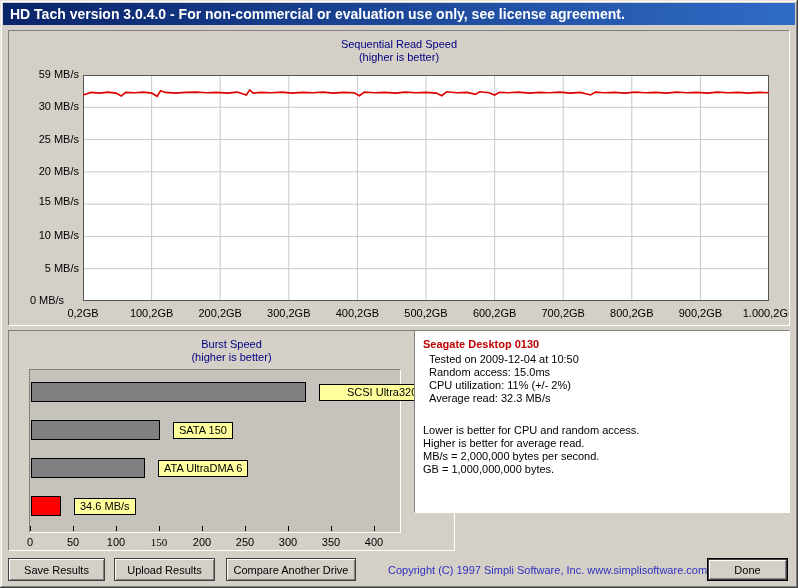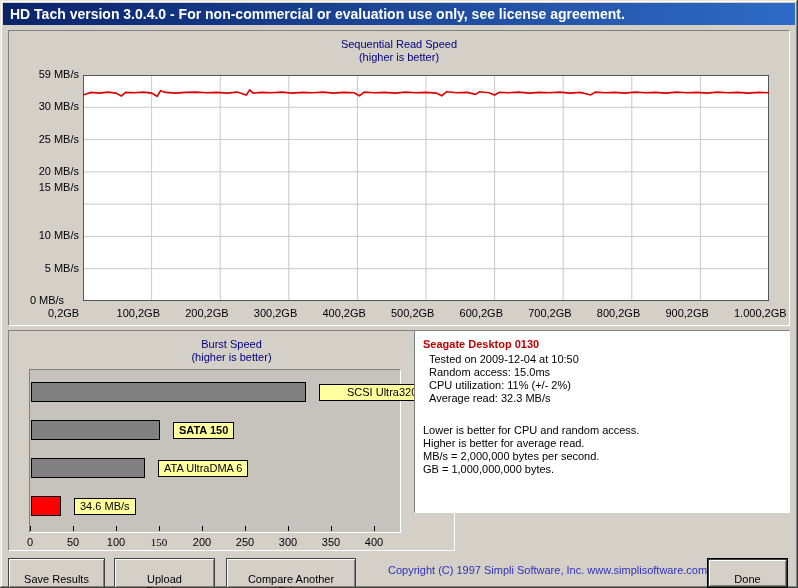--- a/index.html
+++ b/index.html
@@ -37,21 +37,21 @@
   .seq-plot{
     position:absolute; left:74px; top:44px; width:686px; height:226px;
     background:#ffffff;
   }
   .seq-plot svg{ display:block; width:686px; height:226px; }
   .ytick{
     position:absolute; left:6px; width:64px; text-align:right;
     font-size:11px; color:#000;
   }
   .xtick{
-    position:absolute; top:276px; width:70px; 
+    position:absolute; top:276px; width:70px; text-align:center;
     font-size:11px; color:#000; transform:translateX(-50%); white-space:nowrap;
   }
 
   .burst-box{
     position:absolute; left:20px; top:38px; width:372px; height:164px;
     background:#c6c3bd; border:1px solid; border-color:#808080 #ffffff #ffffff #808080;
   }
   .bar{ position:absolute; left:1px; height:20px; border:1px solid #000; }
   .bar-label{
     position:absolute; height:17px; line-height:15px; padding:0 5px;
@@ -65,21 +65,21 @@
 
   .info-drive{ color:#c00000; font-weight:bold; margin-bottom:3px; }
   .info-line{ line-height:13px; padding-left:6px; }
   .info-notes{ margin-top:19px; }
   .info-note{ line-height:13px; }
 
   .btn{
     position:absolute; top:558px; height:23px; background:#d4d0c8;
     border:1px solid #404040; font-family:"Liberation Sans",sans-serif; font-size:11px;
     box-shadow: inset 1px 1px 0 #ffffff, inset -1px -1px 0 #808080;
-    cursor:pointer; padding:14px;
+    cursor:pointer; padding:0;
   }
   .btn-save{ left:8px; width:97px; }
   .btn-upload{ left:114px; width:101px; }
   .btn-compare{ left:226px; width:130px; }
   .btn-done{
     left:707px; width:81px; border:1px solid #000;
     box-shadow: inset 0 0 0 1px #404040, inset 2px 2px 0 #ffffff, inset -2px -2px 0 #808080;
   }
   .copyright{
     position:absolute; left:388px; top:564px; width:300px; color:#3030bd;
@@ -120,21 +120,21 @@
           <line x1="0" y1="193.71428571428572" x2="686" y2="193.71428571428572" stroke="#c8c8c8" stroke-width="1"></line>
           <line x1="0" y1="226" x2="686" y2="226" stroke="#c8c8c8" stroke-width="1"></line>
           <rect x="0.5" y="0.5" width="685" height="225" fill="none" stroke="#555555"></rect>
           <polyline points="0.0,20.0 8.2,17.4 16.5,18.1 24.7,17.1 32.9,18.1 38.4,21.0 42.5,17.4 51.4,17.8 60.4,17.1 68.6,18.1 74.1,21.3 77.5,15.8 82.3,17.4 92.6,18.1 102.9,17.4 113.2,17.1 123.5,17.8 133.8,17.4 144.1,18.1 154.3,17.1 163.3,20.0 166.7,14.9 170.1,18.1 178.4,17.4 188.7,17.8 198.9,17.1 209.2,18.1 219.5,17.4 229.8,17.8 240.1,17.1 250.4,18.1 260.7,17.4 271.0,17.8 276.5,20.7 281.3,17.1 291.6,17.8 301.8,17.4 312.1,18.1 322.4,17.1 332.7,17.8 343.0,17.4 353.3,18.1 358.8,20.7 363.6,16.8 373.9,17.8 384.2,17.4 392.4,19.4 396.5,16.8 406.1,17.8 411.6,20.0 416.4,17.4 425.3,17.8 435.6,17.1 445.9,18.1 456.2,17.4 466.5,17.8 476.8,17.1 487.1,18.1 497.3,17.4 507.6,20.0 512.4,17.1 521.4,17.8 531.6,17.4 541.9,18.1 552.2,17.1 562.5,17.8 572.8,17.4 583.1,18.1 593.4,17.1 603.7,17.8 614.0,17.4 624.3,18.1 634.6,17.1 644.8,17.8 655.1,17.4 665.4,18.1 675.7,17.4 686.0,17.8" fill="none" stroke="#dd0000" stroke-width="1.6"></polyline>
         </svg>
     </div>
   <div class="ytick" style="top: 37px;">59 MB/s</div>
       <div class="ytick" style="top: 69.2857px;">30 MB/s</div>
       <div class="ytick" style="top: 101.571px;">25 MB/s</div>
       <div class="ytick" style="top: 133.857px;">20 MB/s</div>
-      <div class="ytick" style="top: 150px;">15 MB/s</div>
+      <div class="ytick" style="top: 164px;">15 MB/s</div>
       <div class="ytick" style="top: 198.429px;">10 MB/s</div>
       <div class="ytick" style="top: 230.714px;">5 MB/s</div>
       <div class="ytick" style="top: 263px; text-align: center;">0 MB/s</div>
       <div class="xtick" style="left: 74px;">0,2GB</div>
       <div class="xtick" style="left: 142.6px;">100,2GB</div>
       <div class="xtick" style="left: 211.2px;">200,2GB</div>
       <div class="xtick" style="left: 279.8px;">300,2GB</div>
       <div class="xtick" style="left: 348.4px;">400,2GB</div>
       <div class="xtick" style="left: 417px;">500,2GB</div>
       <div class="xtick" style="left: 485.6px;">600,2GB</div>
@@ -144,21 +144,21 @@
       <div class="xtick" style="left: 760px;">1.000,2GB</div>
     </div>
 
   <div class="panel burst-panel" id="burst-panel">
     <div class="chart-title t1">Burst Speed</div>
     <div class="chart-title t2">(higher is better)</div>
     <div class="burst-box" id="burst-box">
         <div class="bar" style="top: 12px; width: 275px; background: rgb(128, 128, 128);"></div>
         <div class="bar-label" style="left: 289px; top: 14px; padding-left: 27px;">SCSI Ultra320</div>
         <div class="bar" style="top: 50px; width: 129px; background: rgb(128, 128, 128);"></div>
-        <div class="bar-label" style="left: 143px; top: 52px; font-weight: bold;">SATA 150</div>
+        <div class="bar-label" style="left: 143px; top: 52px;">SATA 150</div>
         <div class="bar" style="top: 88px; width: 114px; background: rgb(128, 128, 128);"></div>
         <div class="bar-label" style="left: 128px; top: 90px;">ATA UltraDMA 6</div>
         <div class="bar" style="top: 126px; width: 30px; background: rgb(255, 0, 0);"></div>
         <div class="bar-label" style="left: 44px; top: 128px;">34.6 MB/s</div>
         <div class="btickmark" style="left: 0px;"></div>
         <div class="btickmark" style="left: 43px;"></div>
         <div class="btickmark" style="left: 86px;"></div>
         <div class="btickmark" style="left: 129px;"></div>
         <div class="btickmark" style="left: 172px;"></div>
         <div class="btickmark" style="left: 215px;"></div>

